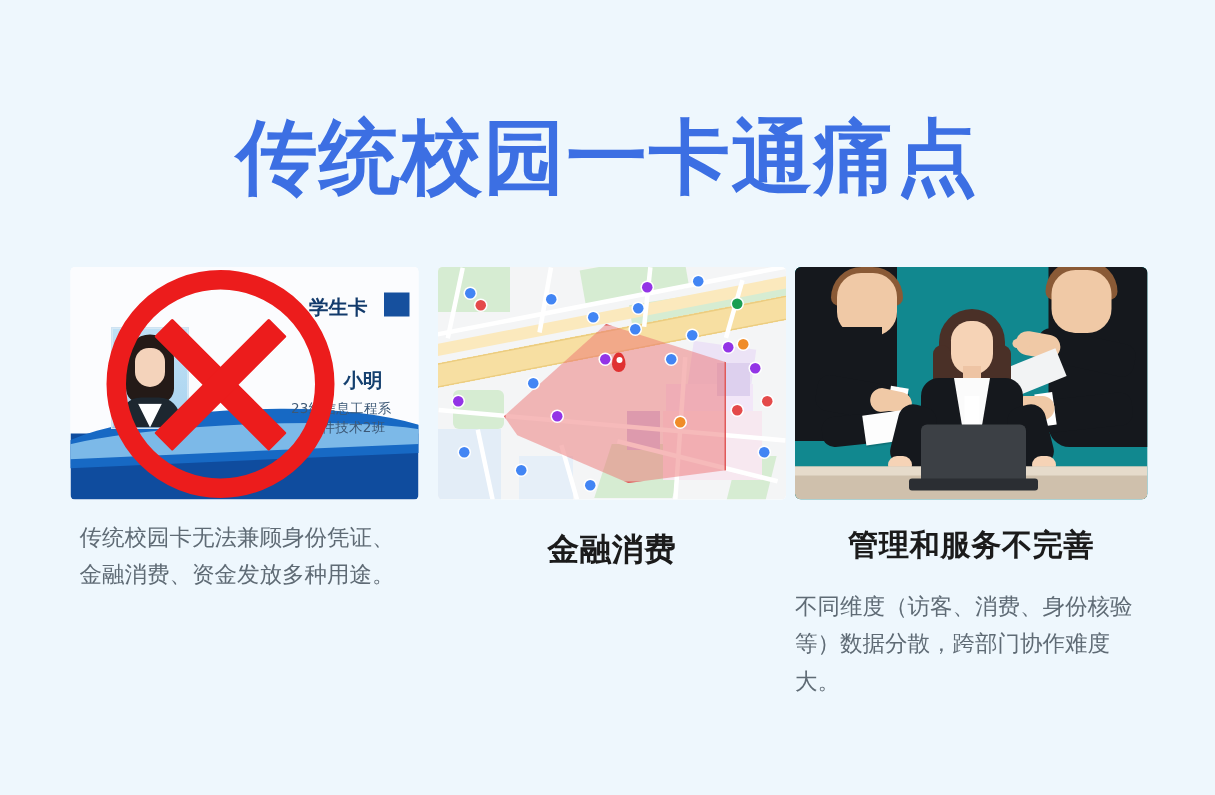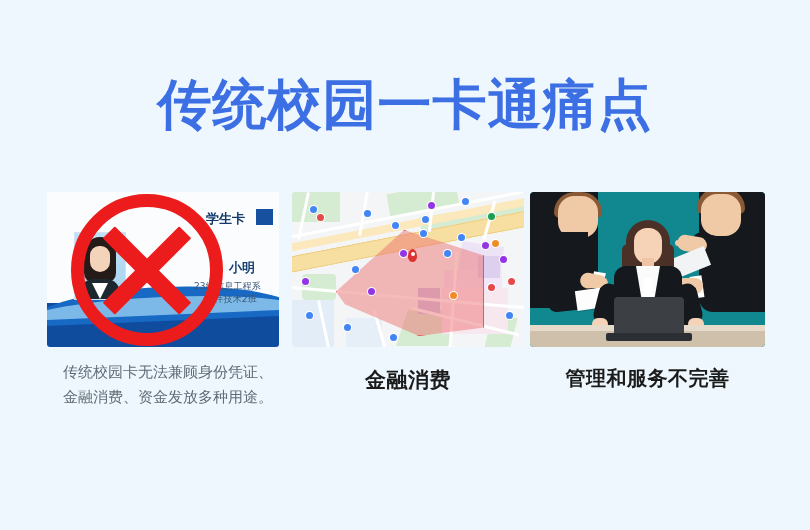--- a/index.html
+++ b/index.html
@@ -17,40 +17,40 @@
     text-align:center;
     font-size:54px;line-height:58px;
     font-weight:bold;
     letter-spacing:1px;
     color:#3c6fe3;
     font-family:"DejaVu Sans","Liberation Sans",sans-serif;
   }
 
   
   .cols{position:absolute;left:0;top:178px;width:810px;height:320px;}
-  .col{position:absolute;top:14px;width:232px;}
+  .col{position:absolute;top:0;width:232px;}
   .col.c1{left:47px;}
   .col.c2{left:292px;}
   .col.c3{left:530px;width:235px;}
 
   .thumb{
     position:relative;width:232px;height:155px;
     overflow:hidden;border-radius:3px;
     background:#ffffff;
   }
   .col.c3 .thumb{width:235px;}
 
   .cap-head{
     margin-top:20px;text-align:center;
     font-size:21px;line-height:26px;font-weight:bold;color:#1b1b1b;
     font-family:"DejaVu Sans","Liberation Sans",sans-serif;
     letter-spacing:.5px;
   }
   .cap-body{
-    margin-top:13px;text-align:right;
+    margin-top:13px;text-align:left;
     font-size:15px;line-height:25px;color:#5f6b75;
     font-family:"DejaVu Sans","Liberation Sans",sans-serif;
   }
   .col.c1 .cap-body{padding:0 6px;}
   .col.c3 .cap-head{font-size:20px;font-family:Liberation Mono, monospace;}
 
   
   .idcard{position:absolute;inset:0;background:#fbfcfe;}
   .idcard .wave-bot{
     position:absolute;left:0;bottom:0;width:100%;height:44px;
@@ -359,16 +359,17 @@
           <div class="w-armL"></div>
           <div class="w-armR"></div>
           <div class="w-handL"></div>
           <div class="w-handR"></div>
 
           <div class="desk"></div>
           <div class="laptop"></div>
         </div>
       </div>
       <div class="cap-head">管理和服务不完善</div>
+      <div class="cap-body">不同维度（访客、消费、身份核验等）数据分散，跨部门协作难度大。</div>
     </div>
 
   </div>
 </div>
 
 </body></html>

